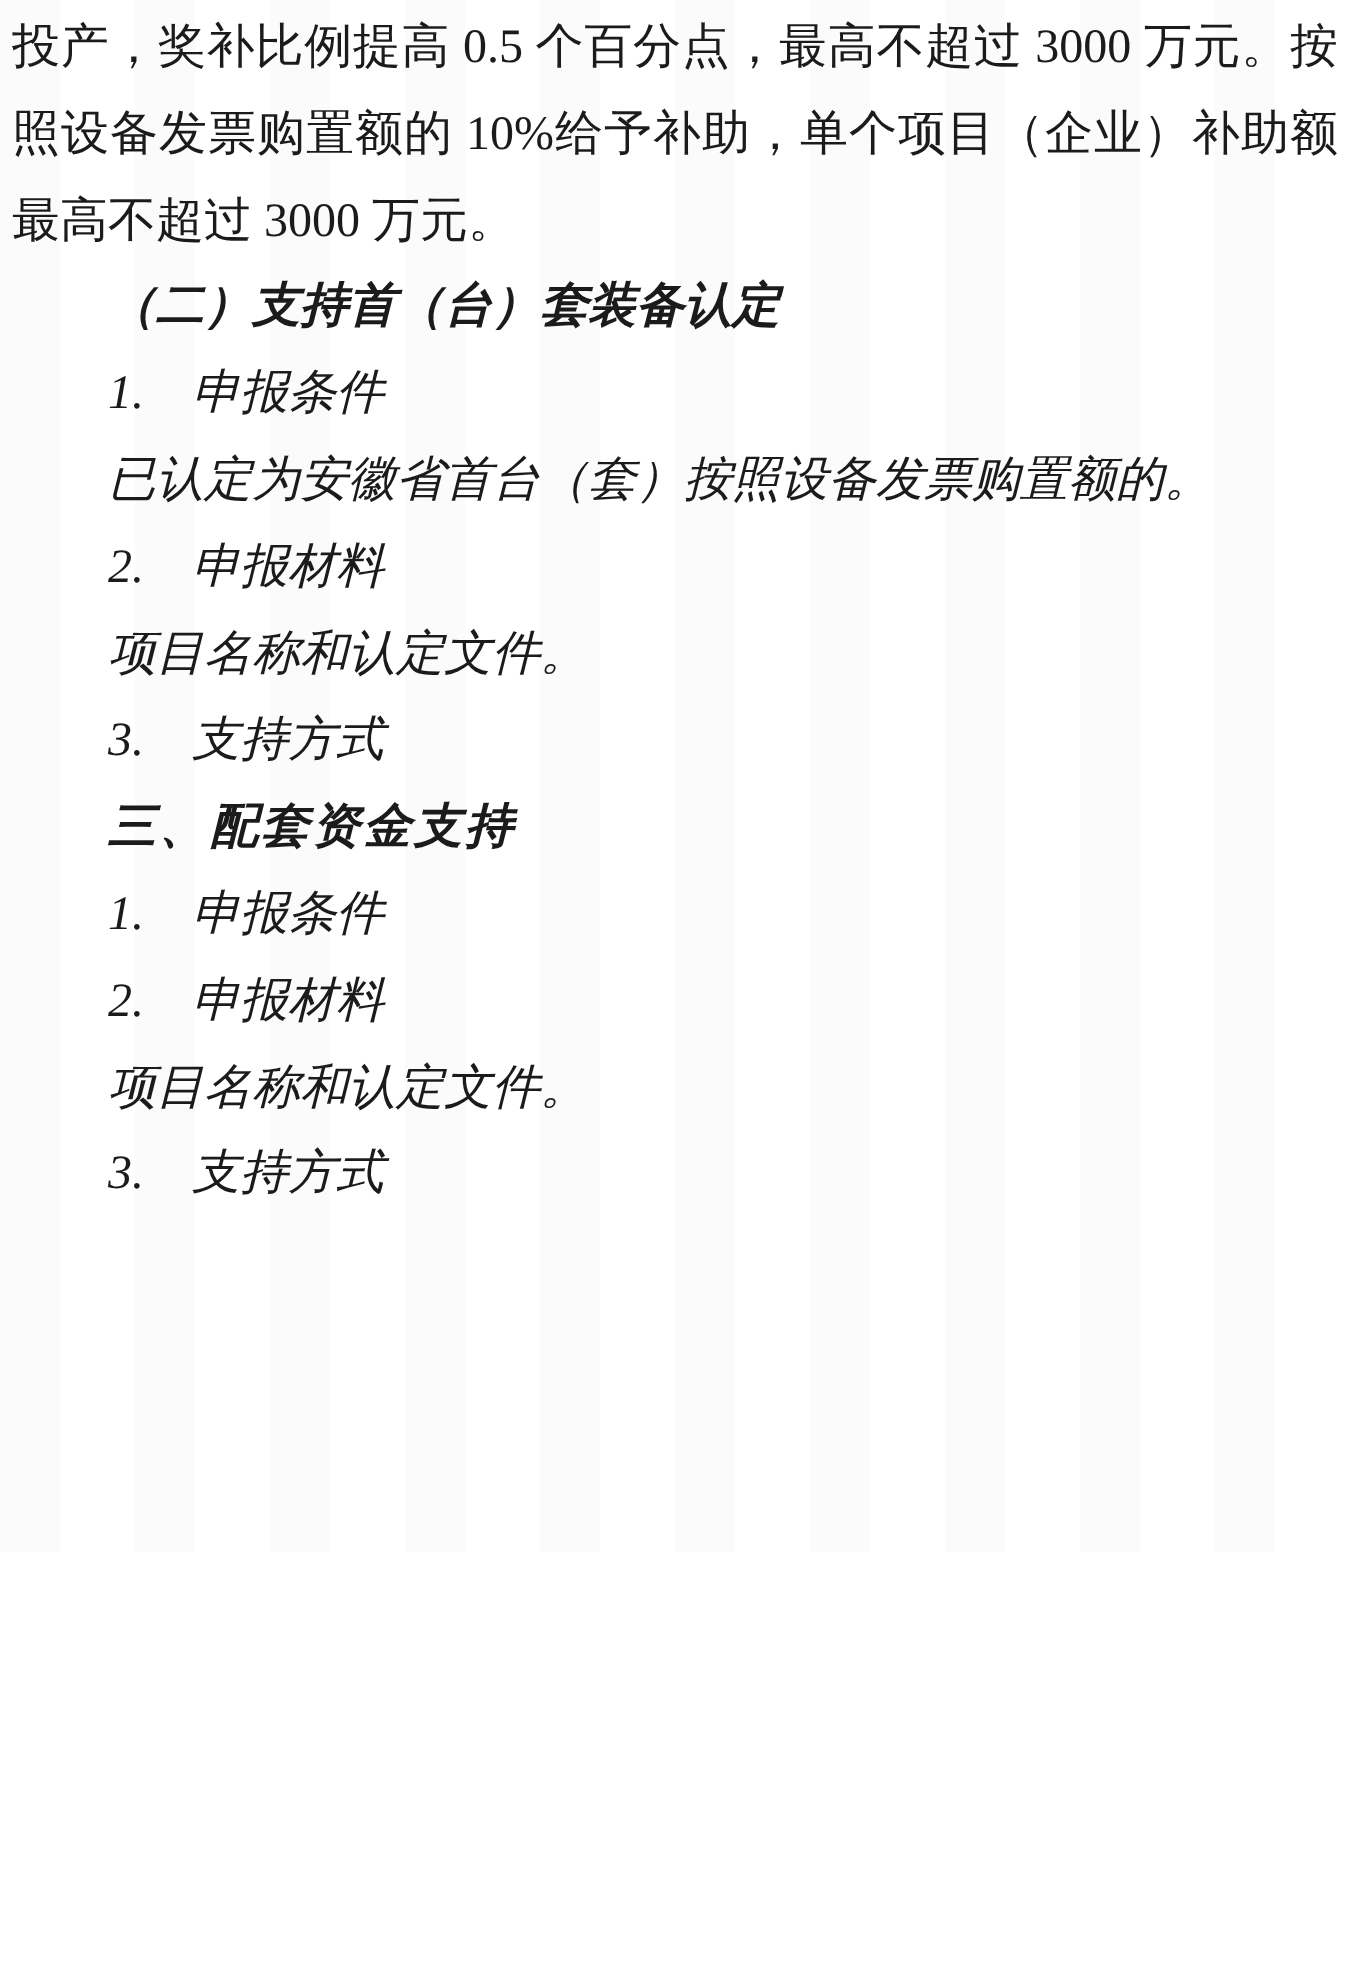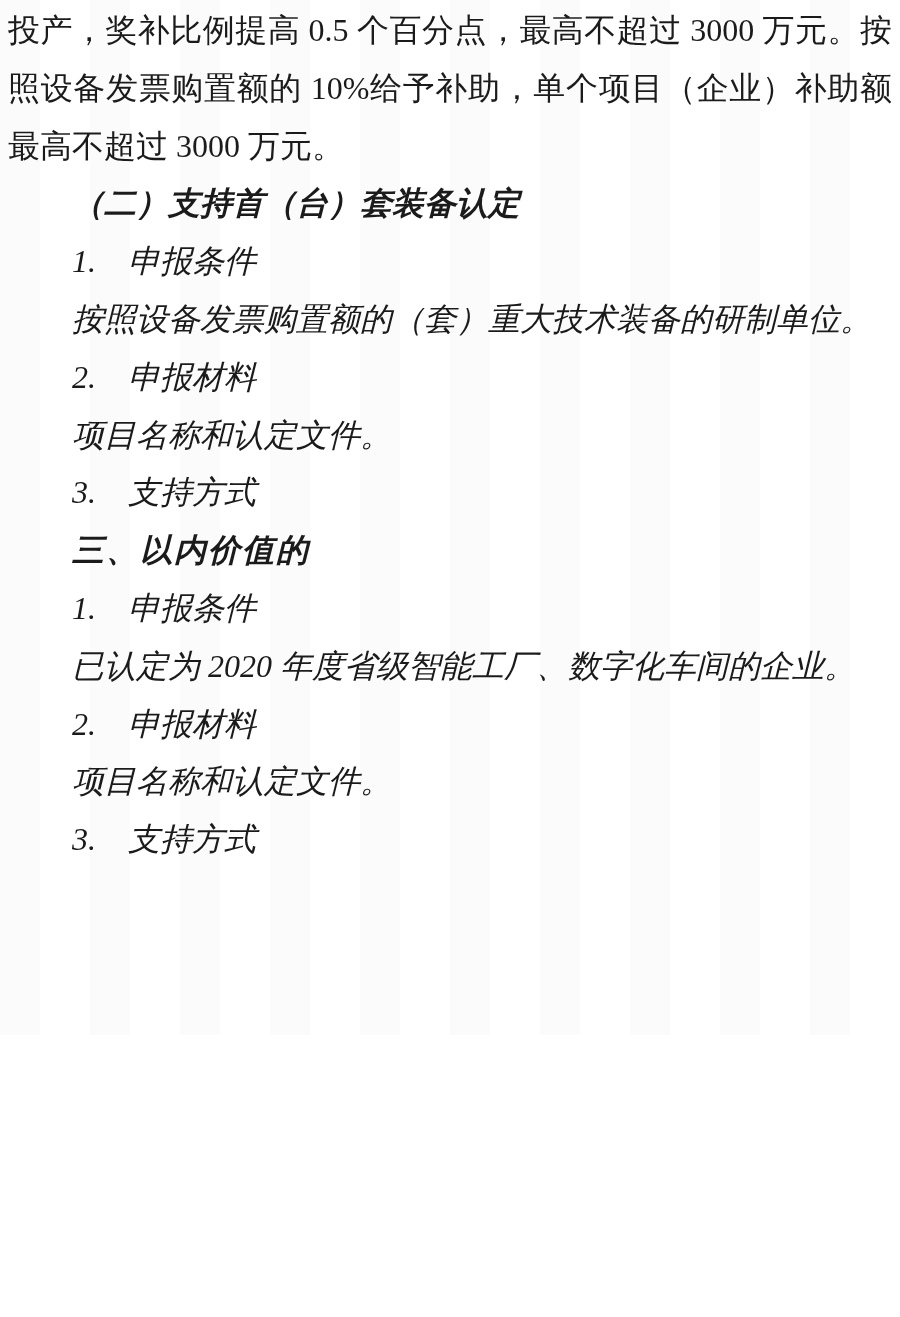--- a/index.html
+++ b/index.html
@@ -59,25 +59,24 @@
   }
 </style>
 </head>
 <body>
 
 <div class="page">
   <div class="content">
     <p class="para">投产，奖补比例提高 0.5 个百分点，最高不超过 3000 万元。按照设备发票购置额的 10%给予补助，单个项目（企业）补助额最高不超过 3000 万元。</p>
     <p class="para indent h2">（二）支持首（台）套装备认定</p>
     <p class="para indent">1.　申报条件</p>
-    <p class="para indent">按照设备发票购置额的（套）重大技术装备的研制单位。</p>
+    <p class="para indent">已认定为安徽省首台（套）按照设备发票购置额的。</p>
     <p class="para indent">2.　申报材料</p>
     <p class="para indent">项目名称和认定文件。</p>
     <p class="para indent">3.　支持方式</p>
-    <p class="para indent h1">三、以内价值的</p>
+    <p class="para indent h1">三、配套资金支持</p>
     <p class="para indent">1.　申报条件</p>
-    <p class="para indent">已认定为 2020 年度省级智能工厂、数字化车间的企业。</p>
     <p class="para indent">2.　申报材料</p>
     <p class="para indent">项目名称和认定文件。</p>
     <p class="para indent">3.　支持方式</p>
   </div>
   <div class="pagenum">— 5 —</div>
 </div>
 
 </body></html>

